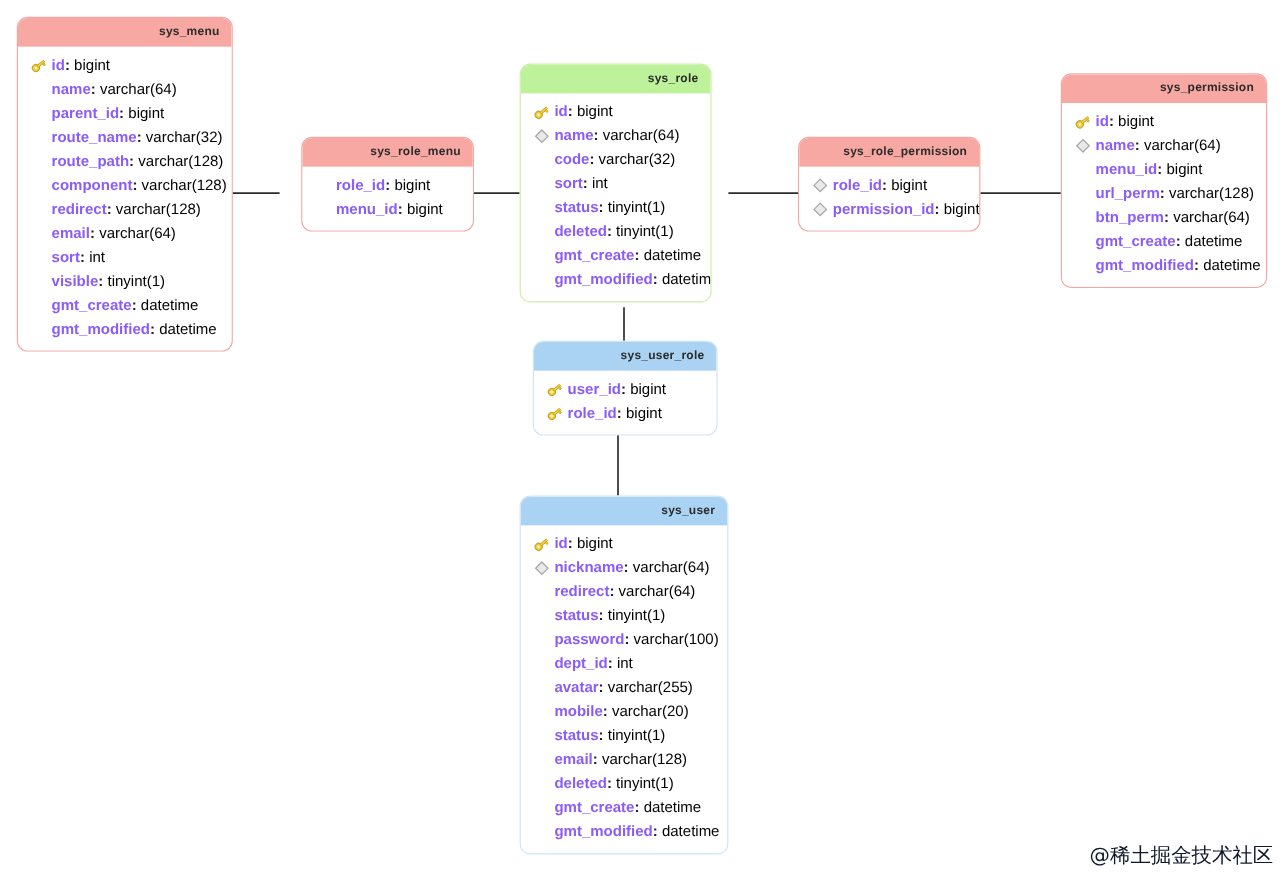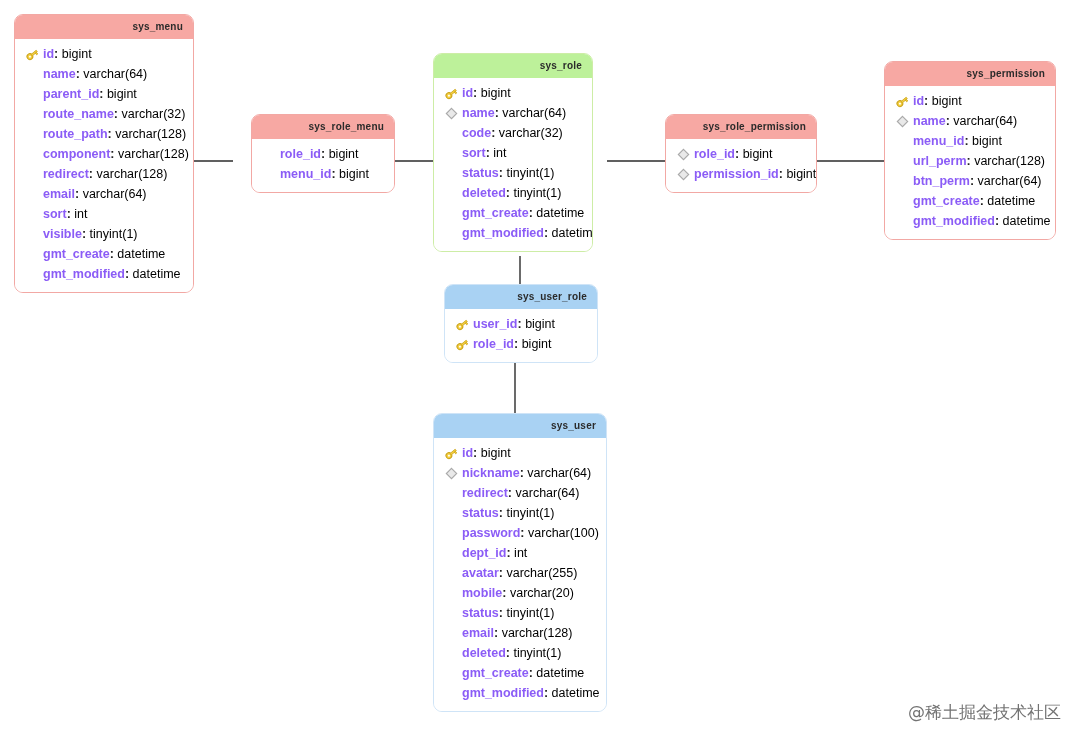--- a/index.html
+++ b/index.html
@@ -74,21 +74,21 @@
   .theme-green  .hdr { background: #bdf19a; }
   .theme-blue   { border-color: #cfe4f7; }
   .theme-blue   .hdr { background: #a9d2f3; }
 
   
   .watermark {
     position: absolute;
     right: 10px;
     bottom: 6px;
     font-size: 17px;
-    color: #737373;
+    color: #0f172a;
     font-family: "DejaVu Sans", sans-serif;
     user-select: none;
     white-space: nowrap;
   }
 </style>
 </head>
 <body>
 
 <div id="canvas">
 

